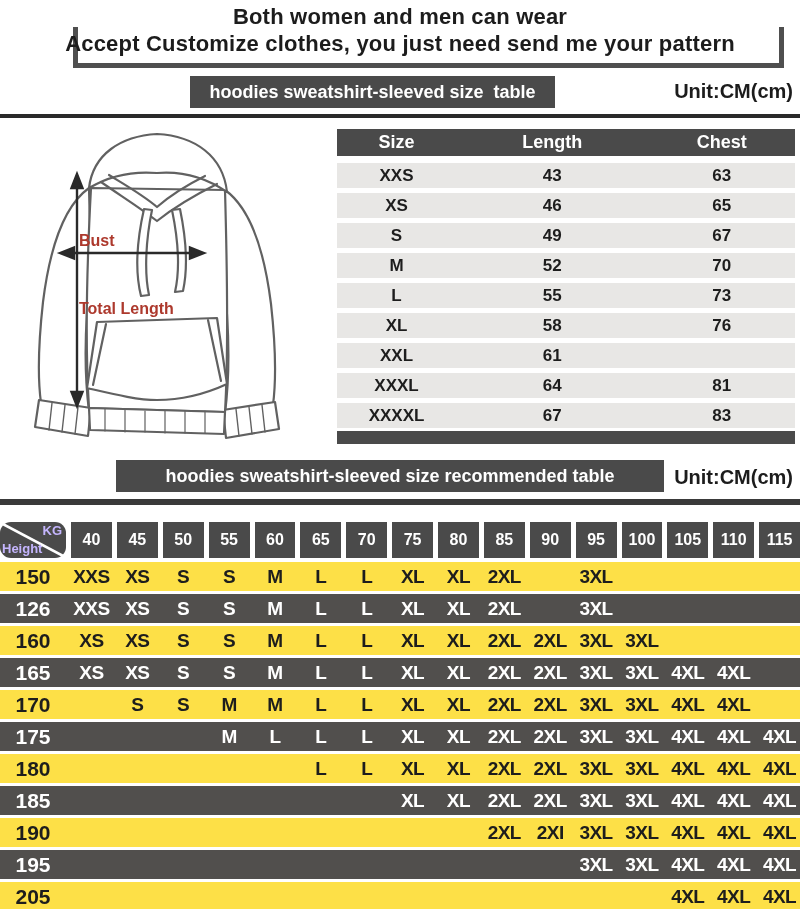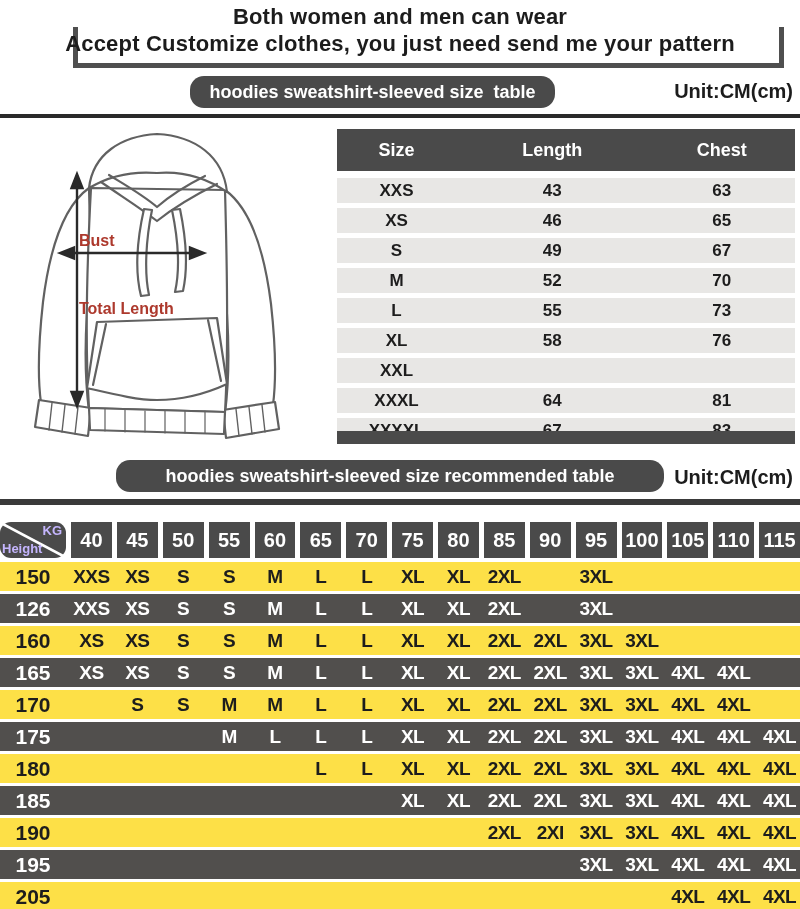--- a/index.html
+++ b/index.html
@@ -7,48 +7,48 @@
   .canvas{position:relative;width:800px;height:909px;background:#fff;overflow:hidden;}
 
   
   .hdr-bracket{position:absolute;left:73px;top:27px;width:701px;height:36px;
     border-left:5px solid #4f4f4f;border-right:5px solid #4f4f4f;border-bottom:5px solid #4f4f4f;}
   .hdr-text{position:absolute;left:0;top:3px;width:800px;text-align:center;
     font-weight:bold;font-size:22px;line-height:27px;letter-spacing:0.2px;}
 
   
   .bar{position:absolute;background:#4a4a4a;color:#fff;font-weight:bold;font-size:18px;
-    display:flex;align-items:center;justify-content:center;white-space:pre;border-radius:14px;}
+    display:flex;align-items:center;justify-content:center;white-space:pre;}
   .bar1{left:190px;top:76px;width:365px;height:32px;}
   .bar2{left:116px;top:460px;width:548px;height:32px;}
   .unit{position:absolute;font-weight:bold;font-size:20px;text-align:right;width:140px;}
   .unit1{left:653px;top:80px;}
   .unit2{left:653px;top:466px;}
   .rule{position:absolute;left:0;width:800px;background:#2a2a2a;}
   .rule1{top:114px;height:4px;}
   .rule2{top:499px;height:6px;background:#3a3a3a;}
 
   
   .hoodie{position:absolute;left:5px;top:122px;width:320px;height:326px;}
   .hoodie svg{display:block;width:100%;height:100%;}
   .measure-label{font-weight:bold;font-size:16px;fill:#ad392d;font-family:"Liberation Sans",sans-serif;}
 
   
   .size-table{position:absolute;left:337px;top:129px;width:458px;}
-  .st-header{display:grid;grid-template-columns:26% 42% 32%;background:#4a4a4a;height:42px;
+  .st-header{display:grid;grid-template-columns:26% 42% 32%;background:#4a4a4a;height:27px;
     color:#fff;font-weight:bold;font-size:18px;align-items:center;text-align:center;}
   .st-body{margin-top:7px;}
   .st-row{display:grid;grid-template-columns:26% 42% 32%;background:#e8e7e5;height:25px;margin-bottom:5px;
     align-items:center;text-align:center;font-weight:bold;font-size:17px;color:#1d1d1d;}
   .st-footer{position:absolute;left:337px;top:431px;width:458px;height:13px;background:#4a4a4a;}
 
   
   .rec-table{position:absolute;left:0;top:522px;width:800px;}
   .rt-header{display:grid;grid-template-columns:66px repeat(16,1fr);column-gap:5px;height:36px;}
-  .rt-hcell{background:#4a4a4a;color:#fff;font-weight:bold;font-size:20px;
+  .rt-hcell{background:#4a4a4a;color:#fff;font-weight:bold;font-size:16px;
     display:flex;align-items:center;justify-content:center;}
   .rt-corner{position:relative;background:#4a4a4a;color:#c4b5fd;border-radius:11px;}
   .rt-corner svg{position:absolute;left:0;top:0;width:100%;height:100%;}
   .rt-corner .kg{position:absolute;right:4px;top:1px;font-weight:bold;font-size:13px;}
   .rt-corner .hgt{position:absolute;left:2px;bottom:2px;font-weight:bold;font-size:13px;text-align:center;}
   .rt-body{margin-top:4px;}
   .rt-row{display:grid;grid-template-columns:66px repeat(16,1fr);column-gap:5px;height:29px;margin-bottom:3px;
     align-items:center;text-align:center;font-weight:bold;}
   .rt-row:last-child{margin-bottom:0;}
   .rt-row.light{background:#fde047;color:#1d1d1d;}
@@ -146,20 +146,21 @@
           <div>55</div>
           <div>73</div>
         </div>
         <div class="st-row">
           <div>XL</div>
           <div>58</div>
           <div>76</div>
         </div>
         <div class="st-row">
           <div>XXL</div>
+          <div>61</div>
         </div>
         <div class="st-row">
           <div>XXXL</div>
           <div>64</div>
           <div>81</div>
         </div>
         <div class="st-row">
           <div>XXXXL</div>
           <div>67</div>
           <div>83</div>

